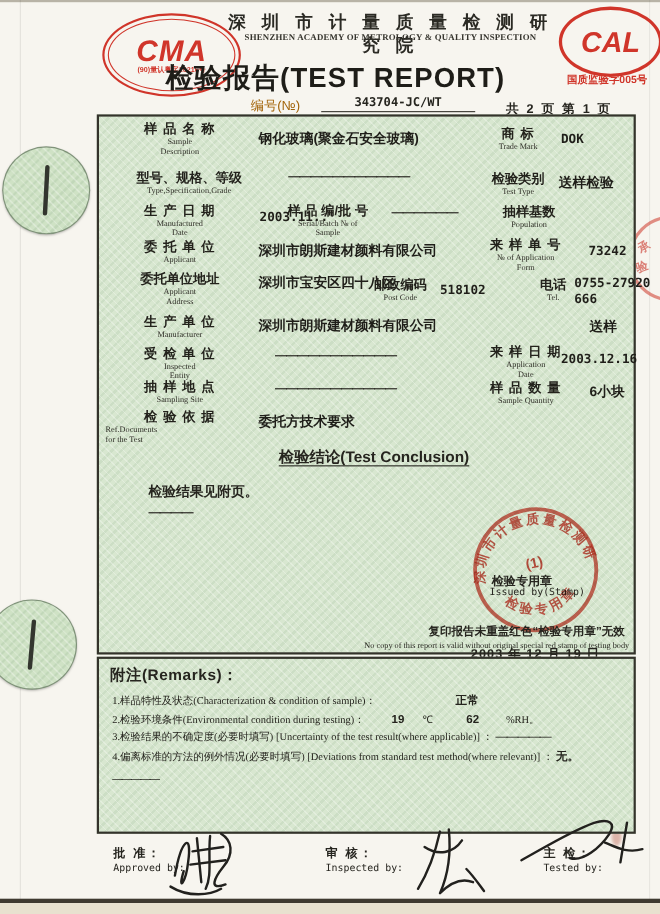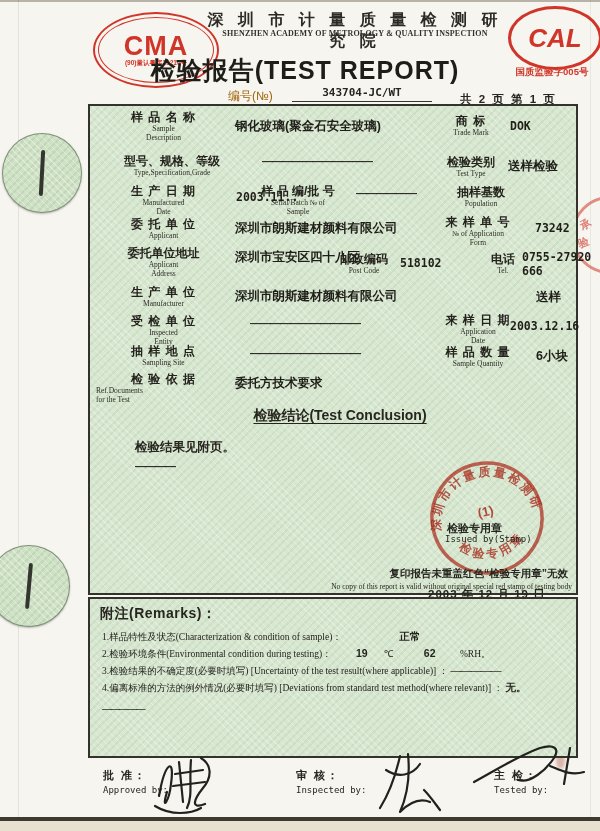--- a/index.html
+++ b/index.html
@@ -42,21 +42,21 @@
     letter-spacing:.2px;color:#34332c;font-family:"Liberation Serif", serif;}
   .report-title{left:150px;top:54px;width:310px;text-align:center;font-size:25px;font-weight:bold;
     letter-spacing:1px;color:#1e1d18;}
   .no-line{left:228px;top:88px;font-size:12px;color:#a16207;}
   .no-value{left:292px;top:86px;width:140px;text-align:center;font-size:11px;font-weight:bold;
     font-family:"DejaVu Sans Mono", monospace;border-bottom:1.5px solid #35342c;padding-bottom:2px;}
   .pages{left:460px;top:92px;font-size:11.5px;font-weight:bold;letter-spacing:2px;}
   .cma-stamp{left:93px;top:12px;width:122px;height:72px;border:2.5px solid #d0352a;border-radius:50%;
     display:flex;flex-direction:column;align-items:center;justify-content:center;color:#d0352a;}
   .cma-inner{position:absolute;inset:3px;border:1.5px solid #d0352a;border-radius:50%;}
-  .cma-text{font-size:27px;font-weight:bold;letter-spacing:1px;line-height:26px;}
+  .cma-text{font-size:27px;font-weight:bold;font-style:italic;letter-spacing:1px;line-height:26px;}
   .cma-sub{font-size:6.5px;font-weight:bold;}
   .cal-stamp{left:508px;top:6px;width:88px;height:58px;border:3px solid #d0352a;border-radius:50%;
     display:flex;align-items:center;justify-content:center;color:#d0352a;}
   .cal-text{font-size:26px;font-weight:bold;font-style:italic;}
   .cal-sub{left:500px;top:66px;width:104px;text-align:center;font-size:9.5px;font-weight:bold;color:#d0352a;}
   
   .green-box{
     background-color:#d8e7d0;
     background-image:
       repeating-linear-gradient(45deg, rgba(255,255,255,.28) 0 1px, rgba(255,255,255,0) 1px 5px),
@@ -286,21 +286,21 @@
   </svg>
 
   <div class="abs notice-cn">复印报告未重盖红色“检验专用章”无效</div>
   <div class="abs notice-en">No copy of this report is valid without original special red stamp of testing body</div>
 </div>
 
 <div class="abs green-box remarks-box">
   <div class="abs remarks-title">附注(Remarks)：</div>
   <div class="remark-line" style="top:31px;">
     <span>1.样品特性及状态(Characterization &amp; condition of sample)：</span>
-    <span class="rm-val" style="margin-left:55px;">正常</span>
+    <span class="rm-val" style="margin-left:70px;">正常</span>
   </div>
   <div class="remark-line" style="top:48px;">
     <span>2.检验环境条件(Environmental condition during testing)：</span>
     <span class="rm-val" style="margin-left:22px;">19</span>
     <span style="margin-left:14px;">℃</span>
     <span class="rm-val" style="margin-left:28px;">62</span>
     <span style="margin-left:22px;">%RH。</span>
   </div>
   <div class="remark-line" style="top:65px;">
     <span>3.检验结果的不确定度(必要时填写) [Uncertainty of the test result(where applicable)] ：</span>

